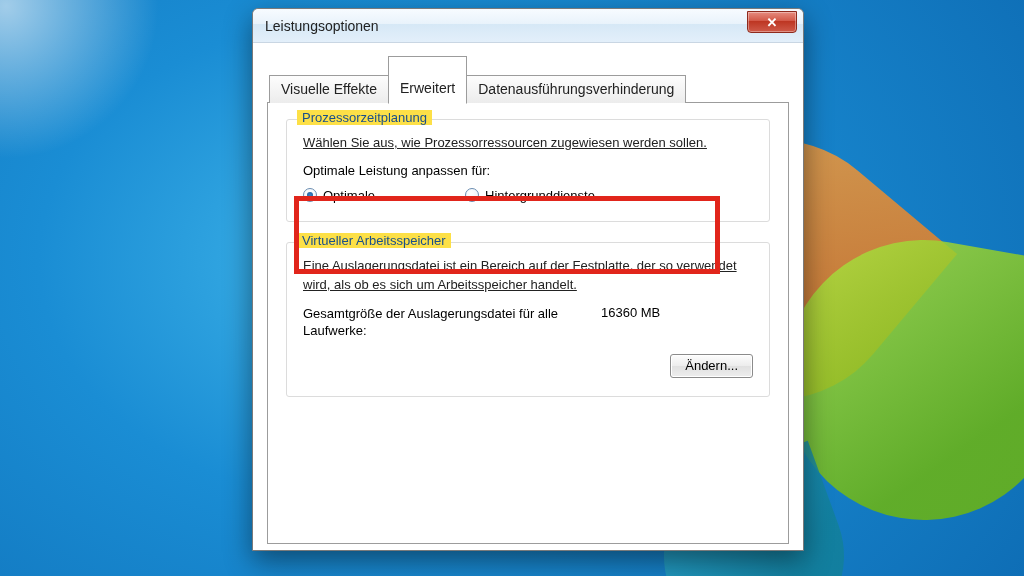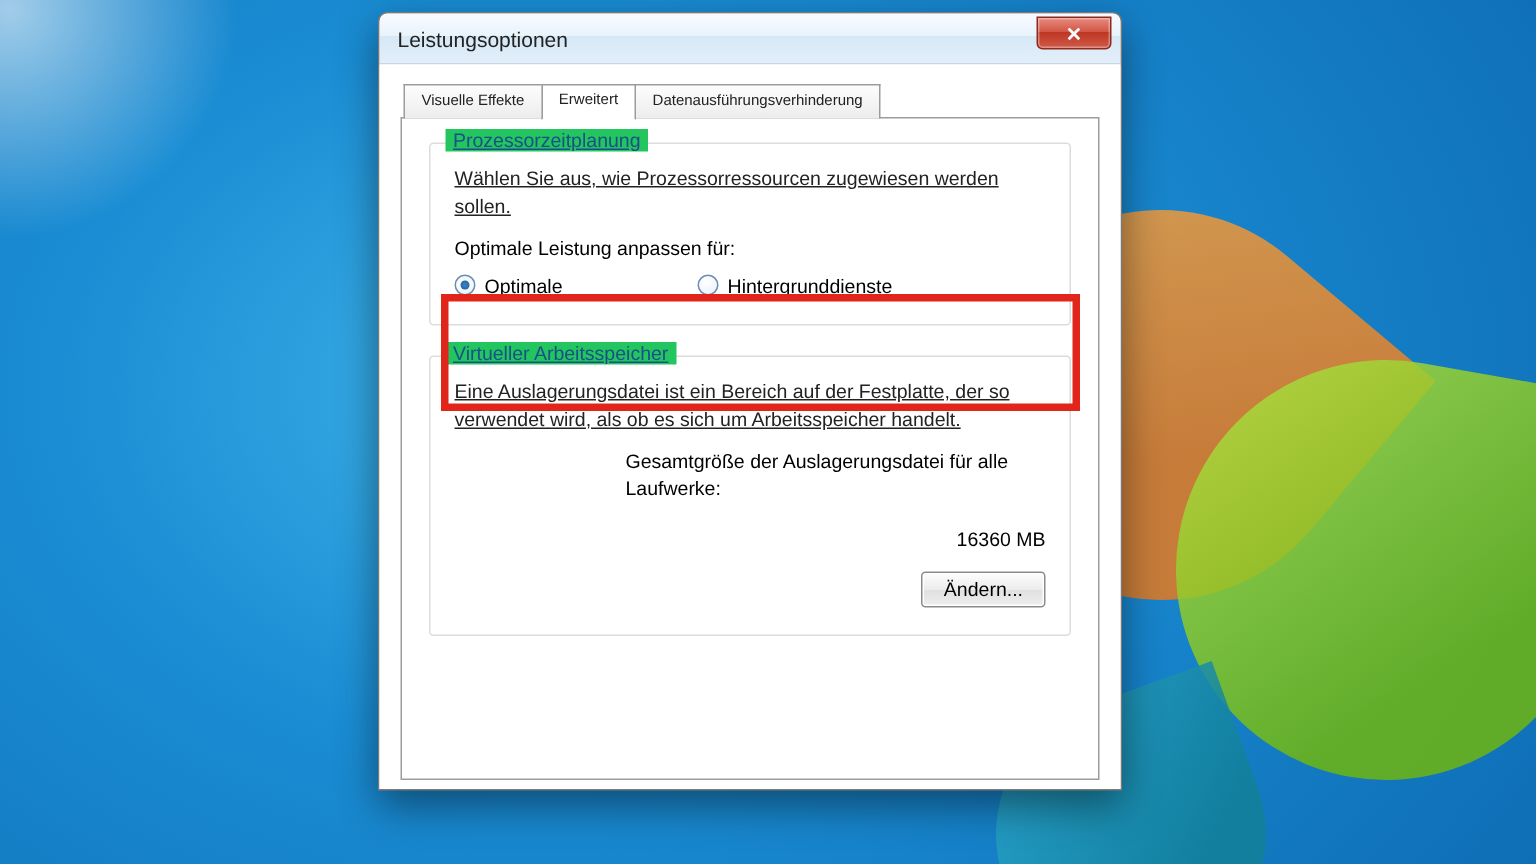--- a/index.html
+++ b/index.html
@@ -43,21 +43,21 @@
     top: -60px; left: -60px;
     width: 220px; height: 220px;
     background: radial-gradient(circle at 30% 30%, rgba(255,255,255,0.6), rgba(255,255,255,0) 70%);
   }
 
   
   .dialog {
     position: absolute;
     left: 252px;
     top: 8px;
-    width: 496px;
+    width: 552px;
     background: #fff;
     border: 1px solid #7a7a7a;
     border-radius: 6px 6px 0 0;
     box-shadow: 0 10px 28px rgba(0,0,0,0.45);
     overflow: visible;
   }
 
   
   .titlebar {
     height: 34px;
@@ -103,31 +103,31 @@
     display: flex;
     align-items: flex-end;
     margin-bottom: -1px;
     padding-left: 2px;
   }
   .tab {
     padding: 5px 11px 6px 11px;
     border: 1px solid #9c9c9c;
     border-bottom: none;
     background: linear-gradient(to bottom, #fdfdfd, #ececec);
-    font-size: 10px;
+    font-size: 14px;
     color: #222;
     cursor: pointer;
     position: relative;
     margin-right: -1px;
   }
   .tab.active {
     background: #fff;
     border-bottom: 1px solid #fff;
     z-index: 2;
-    padding-top: 4px;
+    padding-top: 23px;
     padding-bottom: 7px;
     top: 1px;
   }
   .tabpanel {
     border: 1px solid #9c9c9c;
     padding: 16px 18px 24px 18px;
     background: #fff;
     height: 442px;
   }
 
@@ -136,25 +136,24 @@
     border: 1px solid #dcdcdc;
     border-radius: 3px;
     padding: 14px 16px 18px 16px;
     margin-bottom: 20px;
     position: relative;
   }
   .groupbox > .legend {
     position: absolute;
     top: -10px;
     left: 10px;
-    background: #22c55e;
+    background: #fde047;
     padding: 0 5px;
     color: #1a4f8a;
     font-size: 13px;
-    text-decoration: underline;
   }
   .group-desc {
     color: #222;
     line-height: 1.45;
     margin-bottom: 10px;
     text-decoration: underline;
   }
 
   
   .highlight-box {
@@ -195,24 +194,23 @@
   .radio-dot.checked::after {
     content: "";
     width: 6px; height: 6px;
     background: radial-gradient(circle, #3d84c6 0%, #1c5a97 100%);
     border-radius: 50%;
   }
 
   
   .vm-row {
     display: flex;
-    align-items: flex-end;
+    align-items: flex-start;
     gap: 18px;
     margin-top: 10px;
-    flex-direction: column;
   }
   .vm-label { max-width: 280px; line-height: 1.35; }
   .vm-value { }
 
   .btn {
     padding: 3px 14px 4px 14px;
     border: 1px solid #8b8b8b;
     border-radius: 3px;
     background: linear-gradient(to bottom, #fdfdfd 0%, #ececec 50%, #e0e0e0 51%, #eeeeee 100%);
     font-family: inherit;

